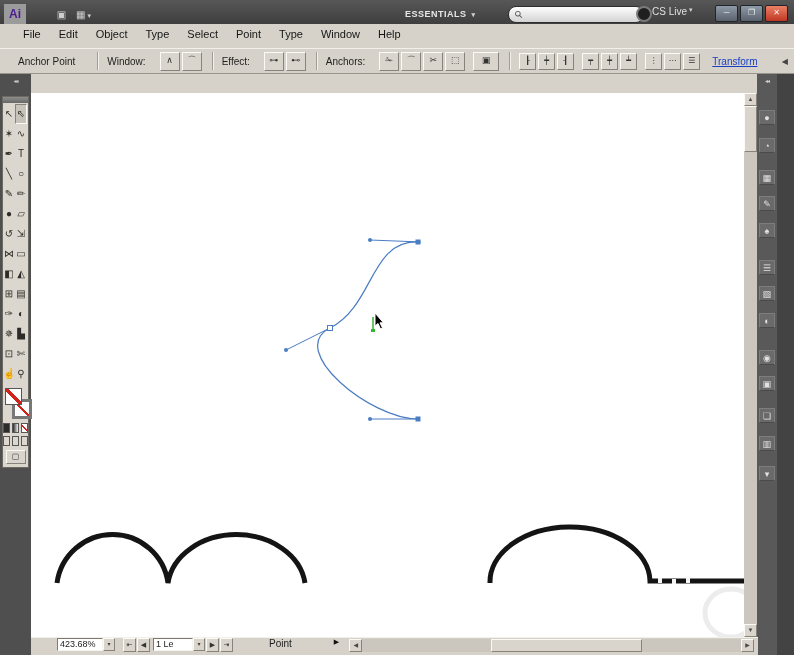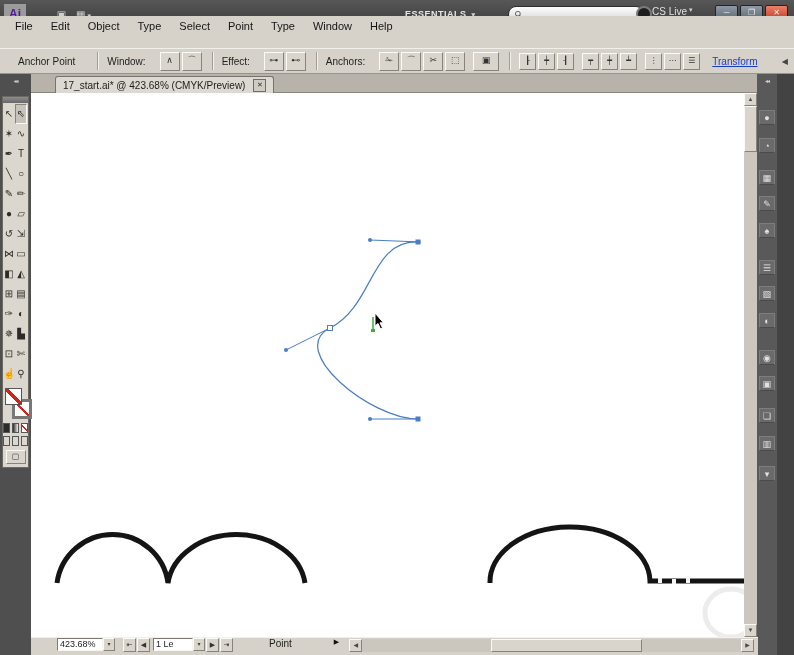--- a/index.html
+++ b/index.html
@@ -26,22 +26,22 @@
   .cslive{position:absolute;left:636px;top:6px;height:16px;display:flex;
           color:#e0e0e0;font-size:10px;}
   .cs-dot{width:12px;height:12px;border-radius:50%;background:#1f1f1f;border:2px solid #7a7a7a;}
   .winbtns{position:absolute;right:6px;top:5px;display:flex;gap:2px;}
   .wb{width:21px;height:15px;border:1px solid #20252b;border-radius:2px;color:#eee;
       font-size:8px;line-height:14px;text-align:center;
       background:linear-gradient(#8e9aa8,#5a626d);}
   .wb.close{background:linear-gradient(#ea8064,#c03722);}
 
   
-  .menubar{position:absolute;left:0;top:16px;width:794px;height:20px;background:#d6d2ca;
-           display:flex;align-items:center;padding-left:6px;box-sizing:border-box;}
+  .menubar{position:absolute;left:0;top:24px;width:794px;height:20px;background:#d6d2ca;
+           display:flex;align-items:center;padding-left:14px;box-sizing:border-box;}
   .menu-item{padding:0 9px;font-size:11px;color:#151515;line-height:20px;}
 
   
   .controlbar{position:absolute;left:0;top:48px;width:794px;height:26px;background:#d6d2ca;
               border-top:1px solid #f2f0ea;border-bottom:1px solid #98948c;
               display:flex;align-items:center;padding-left:18px;box-sizing:border-box;font-size:10px;color:#1d1d1d;}
   .ctl-label{margin-right:14px;white-space:nowrap;}
   .sep{width:1px;height:18px;background:#a19d95;border-right:1px solid #f3f1ec;margin:0 8px;}
   .ctl-btn{width:18px;height:17px;background:#d9d5cd;border:1px solid;
            border-color:#fbfaf6 #87837b #87837b #fbfaf6;font-size:9px;line-height:15px;
@@ -206,26 +206,20 @@
       <span class="ctl-btn sm">☰</span>
     </span>
     <a class="transform-link" href="#">Transform</a>
     <span class="ctl-overflow">◀</span>
   </div>
 
   <div class="left-strip">
     <div class="collapse">◂◂</div>
   </div>
 
-  <div class="tabstrip">
-    <div class="doc-tab">
-      <span>17_start.ai* @ 423.68% (CMYK/Preview)</span>
-      <span class="tab-close">✕</span>
-    </div>
-  </div>
 
   <div class="toolbox">
     <div class="tb-head"></div>
     <div class="tools">
       <div class="tool">↖</div>
       <div class="tool active">⇖</div>
       <div class="tool">✶</div>
       <div class="tool">∿</div>
       <div class="tool">✒</div>
       <div class="tool">T</div>

